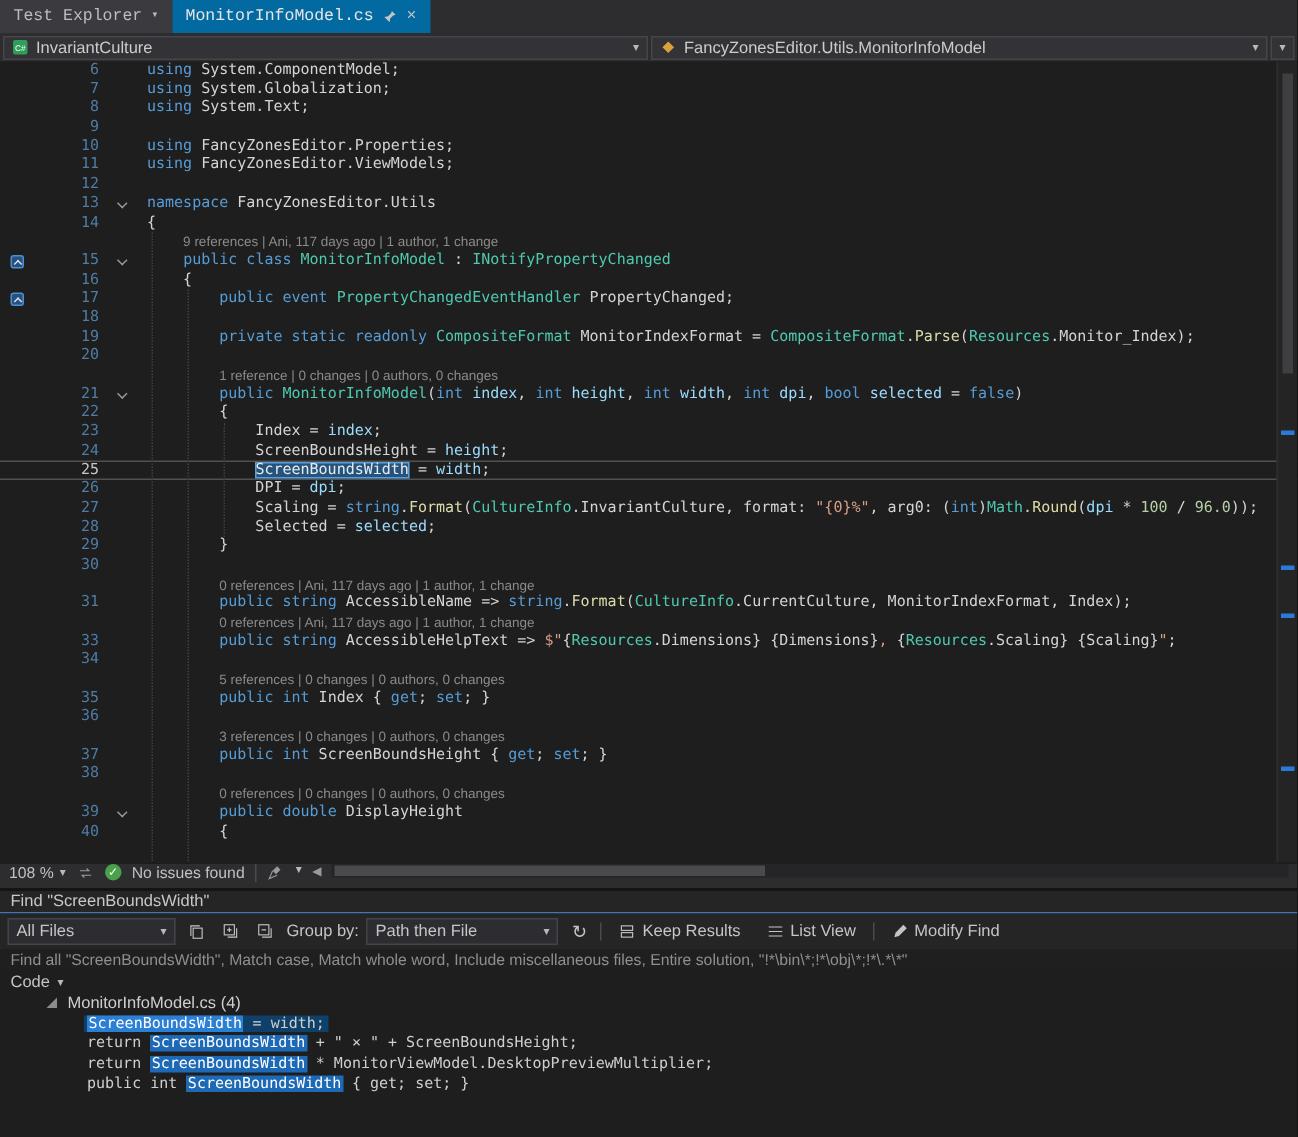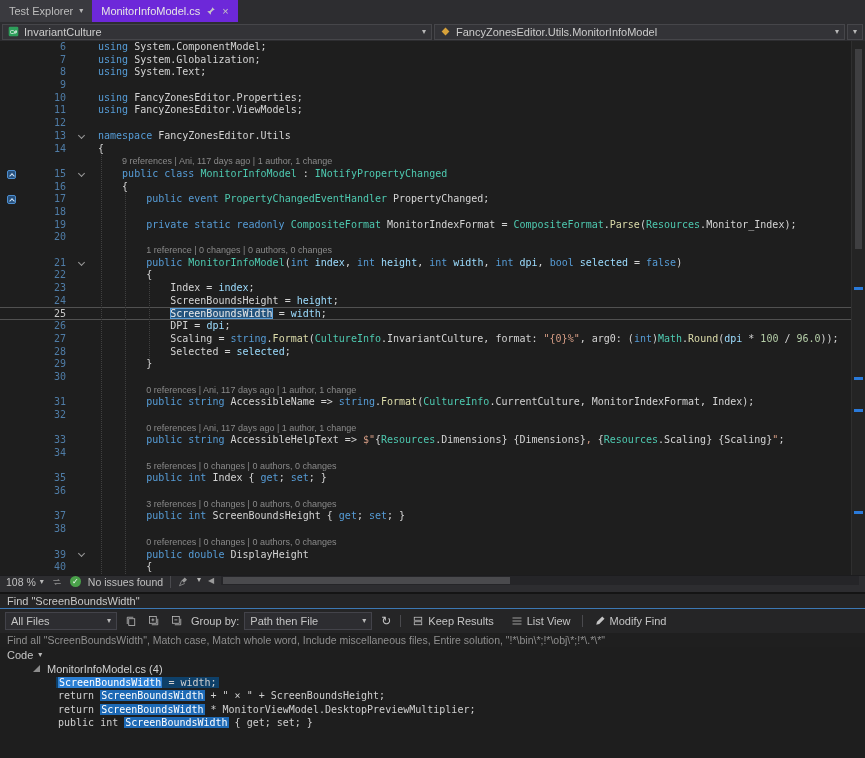--- a/index.html
+++ b/index.html
@@ -2,23 +2,23 @@
 <html><head>
 <meta charset="utf-8">
 <style>
   * { margin:0; padding:0; box-sizing:border-box; }
   html,body { background:#111; }
   body { font-family:"Liberation Sans", sans-serif; }
   .app { width:865px; height:758px; background:var(--editor_bg,#1e1e1e); display:flex; flex-direction:column; overflow:hidden; position:relative; }
 
   
   .tabbar { height:22px; background:var(--chrome_bg,#2d2d30); display:flex; align-items:stretch; flex:0 0 auto; }
-  .tab { padding:0 9px; display:flex; align-items:center; gap:6px; font-size:11px; color:#bdbdbd; cursor:default; }
+  .tab { padding:0 9px; display:flex; align-items:center; gap:6px; font-size:11px; color:#bdbdbd; cursor:default;font-family:Liberation Mono, monospace; }
   .tab.tool { background:#3a3a3f; }
-  .tab.active { background:#6d28d9; color:#e6e6e6; }
+  .tab.active { background:#0369a1; color:#e6e6e6; }
   .tab .x { color:#c5c5c5; font-size:11px; line-height:11px; }
   .caret { color:#b9b9b9; font-size:8px; line-height:8px; }
 
   
   .navbar { height:19px; background:var(--chrome_bg,#2d2d30); display:flex; align-items:center; gap:2px; padding:1px 2px; flex:0 0 auto; }
   .nav-combo { height:16px; background:#333337; border:1px solid #46464a; display:flex; align-items:center; gap:5px; padding:0 5px; font-size:11px; color:#cccccc; overflow:hidden; white-space:nowrap; }
   .nav-combo .caret { margin-left:auto; }
   .nav-proj { flex:0 0 430px; }
   .nav-type { flex:1; }
   .nav-extra { flex:0 0 16px; height:16px; display:flex; align-items:center; justify-content:center; background:#333337; border:1px solid #46464a; }
@@ -62,21 +62,21 @@
   .combo { background:#2d2d31; border:1px solid #43434a; height:18px; display:flex; align-items:center; gap:5px; padding:0 5px; white-space:nowrap; }
   .combo .caret { margin-left:auto; }
   .combo.scope { width:112px; } .combo.groupby { width:128px; }
   .tbtn { height:18px; min-width:18px; display:flex; align-items:center; justify-content:center; gap:4px; padding:0 3px; }
   .tbtn.labeled { padding:0 6px; }
   .refresh { font-size:12px; color:#c5c5c5; }
   .find-summary { height:14px; background:#1f1f1f; color:#8f8f8f; font-size:10.5px; padding:0 7px; line-height:14px; white-space:nowrap; overflow:hidden; flex:0 0 auto; }
   .find-filter { height:15px; display:flex; align-items:center; gap:5px; padding:0 7px; font-size:11px; color:#c5c5c5; background:#1e1e1e; flex:0 0 auto; }
   .find-tree { background:#1e1e1e; flex:0 0 auto; }
   .trow { height:13.5px; display:flex; align-items:center; font-size:11px; color:#cfcfcf; white-space:nowrap; }
-  .lvl0 { padding-left:6px; } .lvl1 { padding-left:33px; } .lvl2 { padding-left:56px; }
+  .lvl0 { padding-left:6px; } .lvl1 { padding-left:16px;margin-left:15px; } .lvl2 { padding-left:56px; }
   .tri { width:0; height:0; border-left:7px solid transparent; border-bottom:7px solid #8c8c8c; margin-right:5px; display:inline-block; }
   .ttext { padding:0 2px; }
   .ttext.mono { font-family:"DejaVu Sans Mono", monospace; font-size:10px; }
   .mt { background:var(--match,#1d69b5); color:#ffffff; padding:0 1px; }
   .sel .ttext { background:var(--selection,#0e4069); }
   .sel .mt { background:#2b7fd4; }
   .find-rest { flex:1; background:#1e1e1e; }
   svg { display:block; }
 </style>
 </head>
@@ -303,26 +303,20 @@
           <span class="gl"></span>
           <span class="ln"></span>
           <span class="fd"></span>
           <span class="lens" style="padding-left: 56.16px;">0 references | Ani, 117 days ago | 1 author, 1 change</span>
         </div>
         <div class="erow">
           <span class="gl"></span>
           <span class="ln">31</span>
           <span class="fd"></span>
           <span class="cl"><span class="d">        </span><span class="k">public string </span><span class="d">AccessibleName =&gt; </span><span class="k">string</span><span class="d">.</span><span class="m">Format</span><span class="d">(</span><span class="t">CultureInfo</span><span class="d">.CurrentCulture, MonitorIndexFormat, Index);</span></span>
-        </div>
-        <div class="erow">
-          <span class="gl"></span>
-          <span class="ln">32</span>
-          <span class="fd"></span>
-          <span class="cl"></span>
         </div>
         <div class="erow">
           <span class="gl"></span>
           <span class="ln"></span>
           <span class="fd"></span>
           <span class="lens" style="padding-left: 56.16px;">0 references | Ani, 117 days ago | 1 author, 1 change</span>
         </div>
         <div class="erow">
           <span class="gl"></span>
           <span class="ln">33</span>

